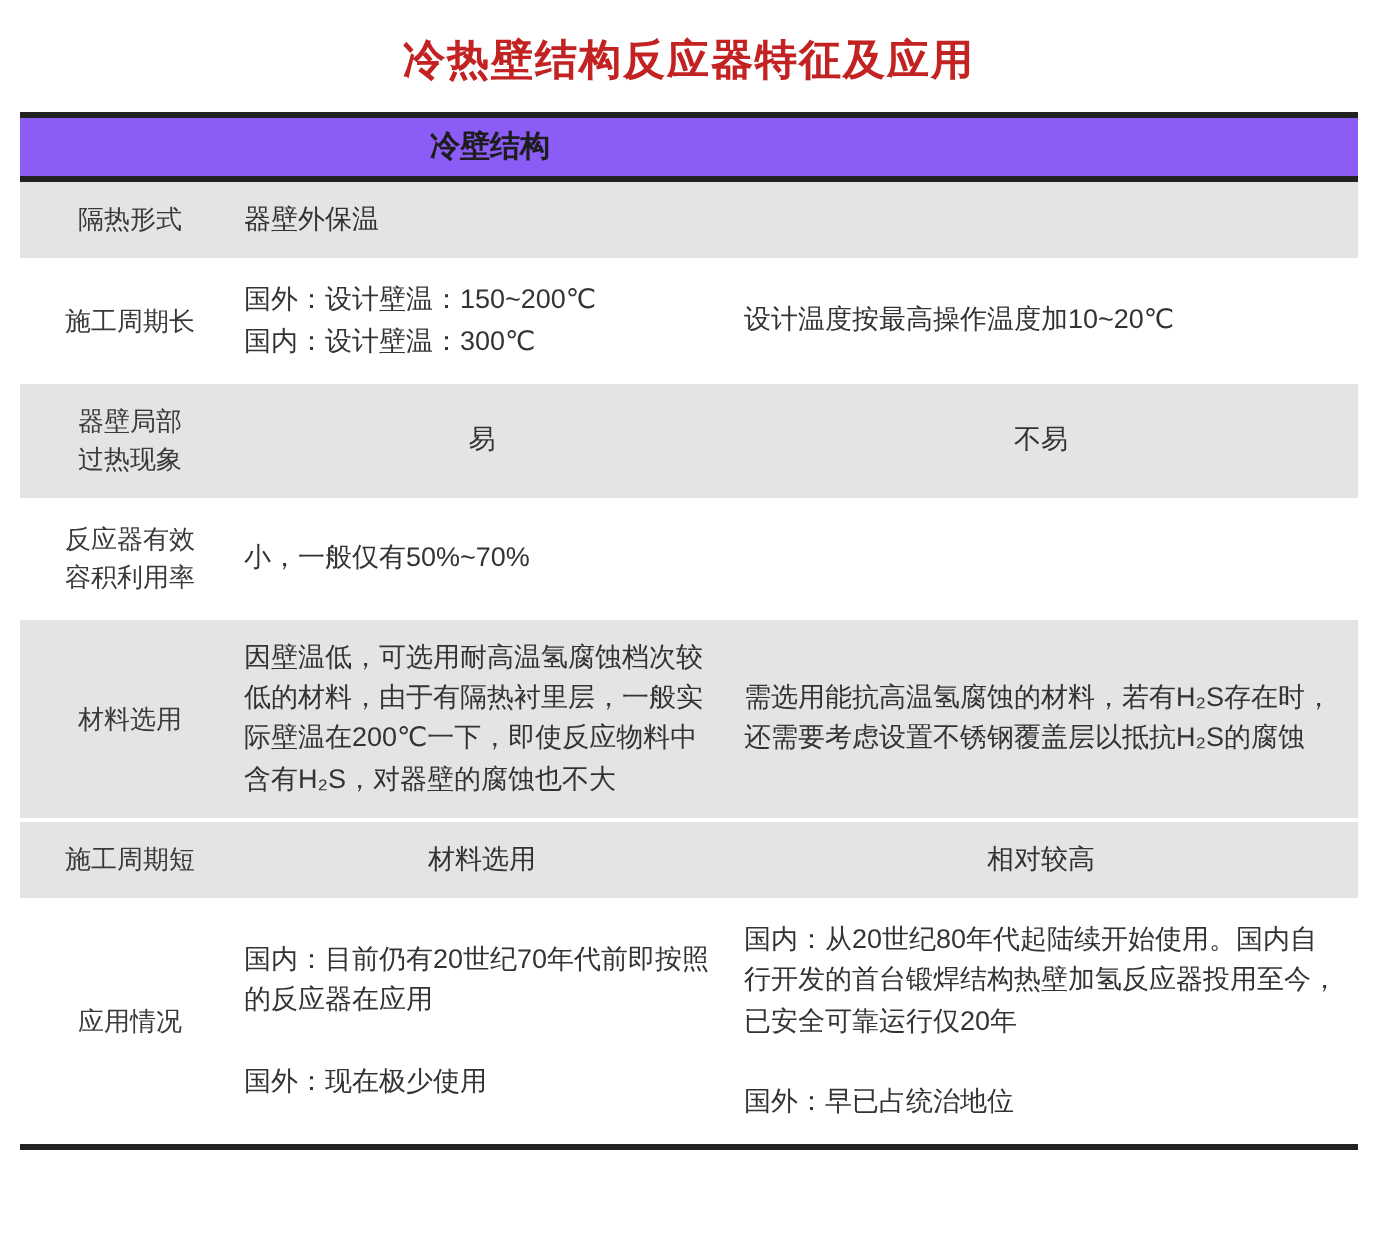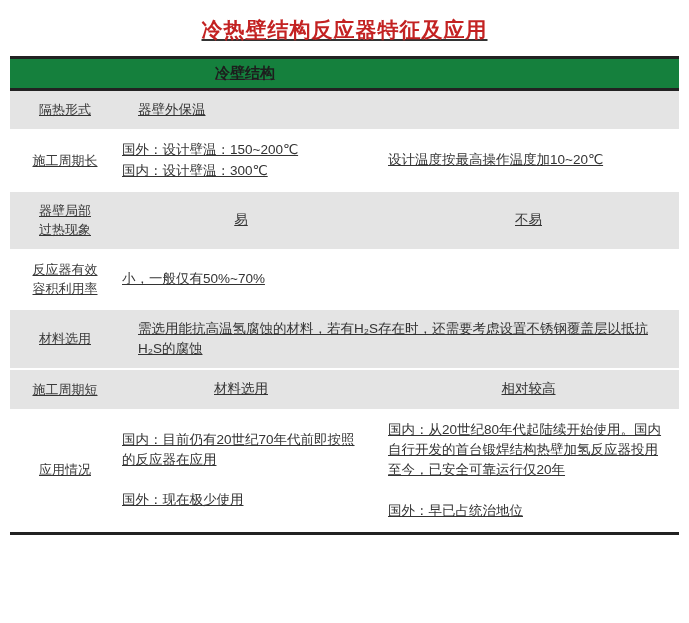--- a/index.html
+++ b/index.html
@@ -2,37 +2,37 @@
 <html><head>
 <meta charset="utf-8">
 <style>
   * { margin:0; padding:0; box-sizing:border-box; }
   html,body { background:#ffffff; }
   body {
     width:689px; height:623px;
     font-family:"Liberation Sans","DejaVu Sans",sans-serif;
     color:#333333;
   }
-  .page { width:689px; height:623px; padding-top:16px; background:#fff; overflow:hidden;text-decoration:underline; }
+  .page { width:689px; height:623px; padding-top:16px; background:#fff; overflow:hidden; }
 
   .doc-title {
     text-align:center;
     font-size:21px;
     font-weight:bold;
     color:#c32222;
     letter-spacing:1px;
   }
 
   .table-wrap { margin:12px 10px 0 10px; }
 
   .rule-thick { border-top:3px solid #222222; }
   .rule-double { height:2px; border-top:1px solid #222222; border-bottom:2px solid #222222; }
   .rule-bottom { border-top:3px solid #222222; }
 
-  .header-row { display:flex; padding:5px 0 5px 0; background:#15803d; }
+  .header-row { display:flex; padding:5px 0 5px 0; background:#8b5cf6; }
   .col-label { width:110px; flex:none; }
   .col-cold  { width:250px; flex:none; }
   .col-hot   { flex:1; }
   .header-cell {
     text-align:center;
     font-weight:bold;
     font-size:15px;
     color:#1d1d1d;
   }
 
@@ -50,21 +50,21 @@
   }
   .label-cell {
     width:110px; flex:none;
     justify-content:center;
     text-align:center;
     font-size:13px;
     color:#3a3a3a;
     padding:9px 4px;
   }
   .cold-cell { width:250px; flex:none; padding-left:2px; }
-  .hot-cell  { flex:1; padding-left:2px;margin-left:16px; }
+  .hot-cell  { flex:1; padding-left:2px; }
   .cell.center { justify-content:center; text-align:center; padding-left:0; }
 </style>
 </head>
 <body>
 
 <div class="page">
 
   <div class="doc-title">冷热壁结构反应器特征及应用</div>
 
   <div class="table-wrap">
@@ -97,20 +97,21 @@
     </div>
 
     <div class="t-row white">
       <div class="cell label-cell">反应器有效
 容积利用率</div>
       <div class="cell cold-cell">小，一般仅有50%~70%</div>
     </div>
 
     <div class="t-row gray">
       <div class="cell label-cell">材料选用</div>
+      <div class="cell cold-cell">因壁温低，可选用耐高温氢腐蚀档次较低的材料，由于有隔热衬里层，一般实际壁温在200℃一下，即使反应物料中含有H₂S，对器壁的腐蚀也不大</div>
       <div class="cell hot-cell">需选用能抗高温氢腐蚀的材料，若有H₂S存在时，还需要考虑设置不锈钢覆盖层以抵抗H₂S的腐蚀</div>
     </div>
 
 
     <div class="t-row gray">
       <div class="cell label-cell">施工周期短</div>
       <div class="cell cold-cell center">材料选用</div>
       <div class="cell hot-cell center">相对较高</div>
     </div>
 

